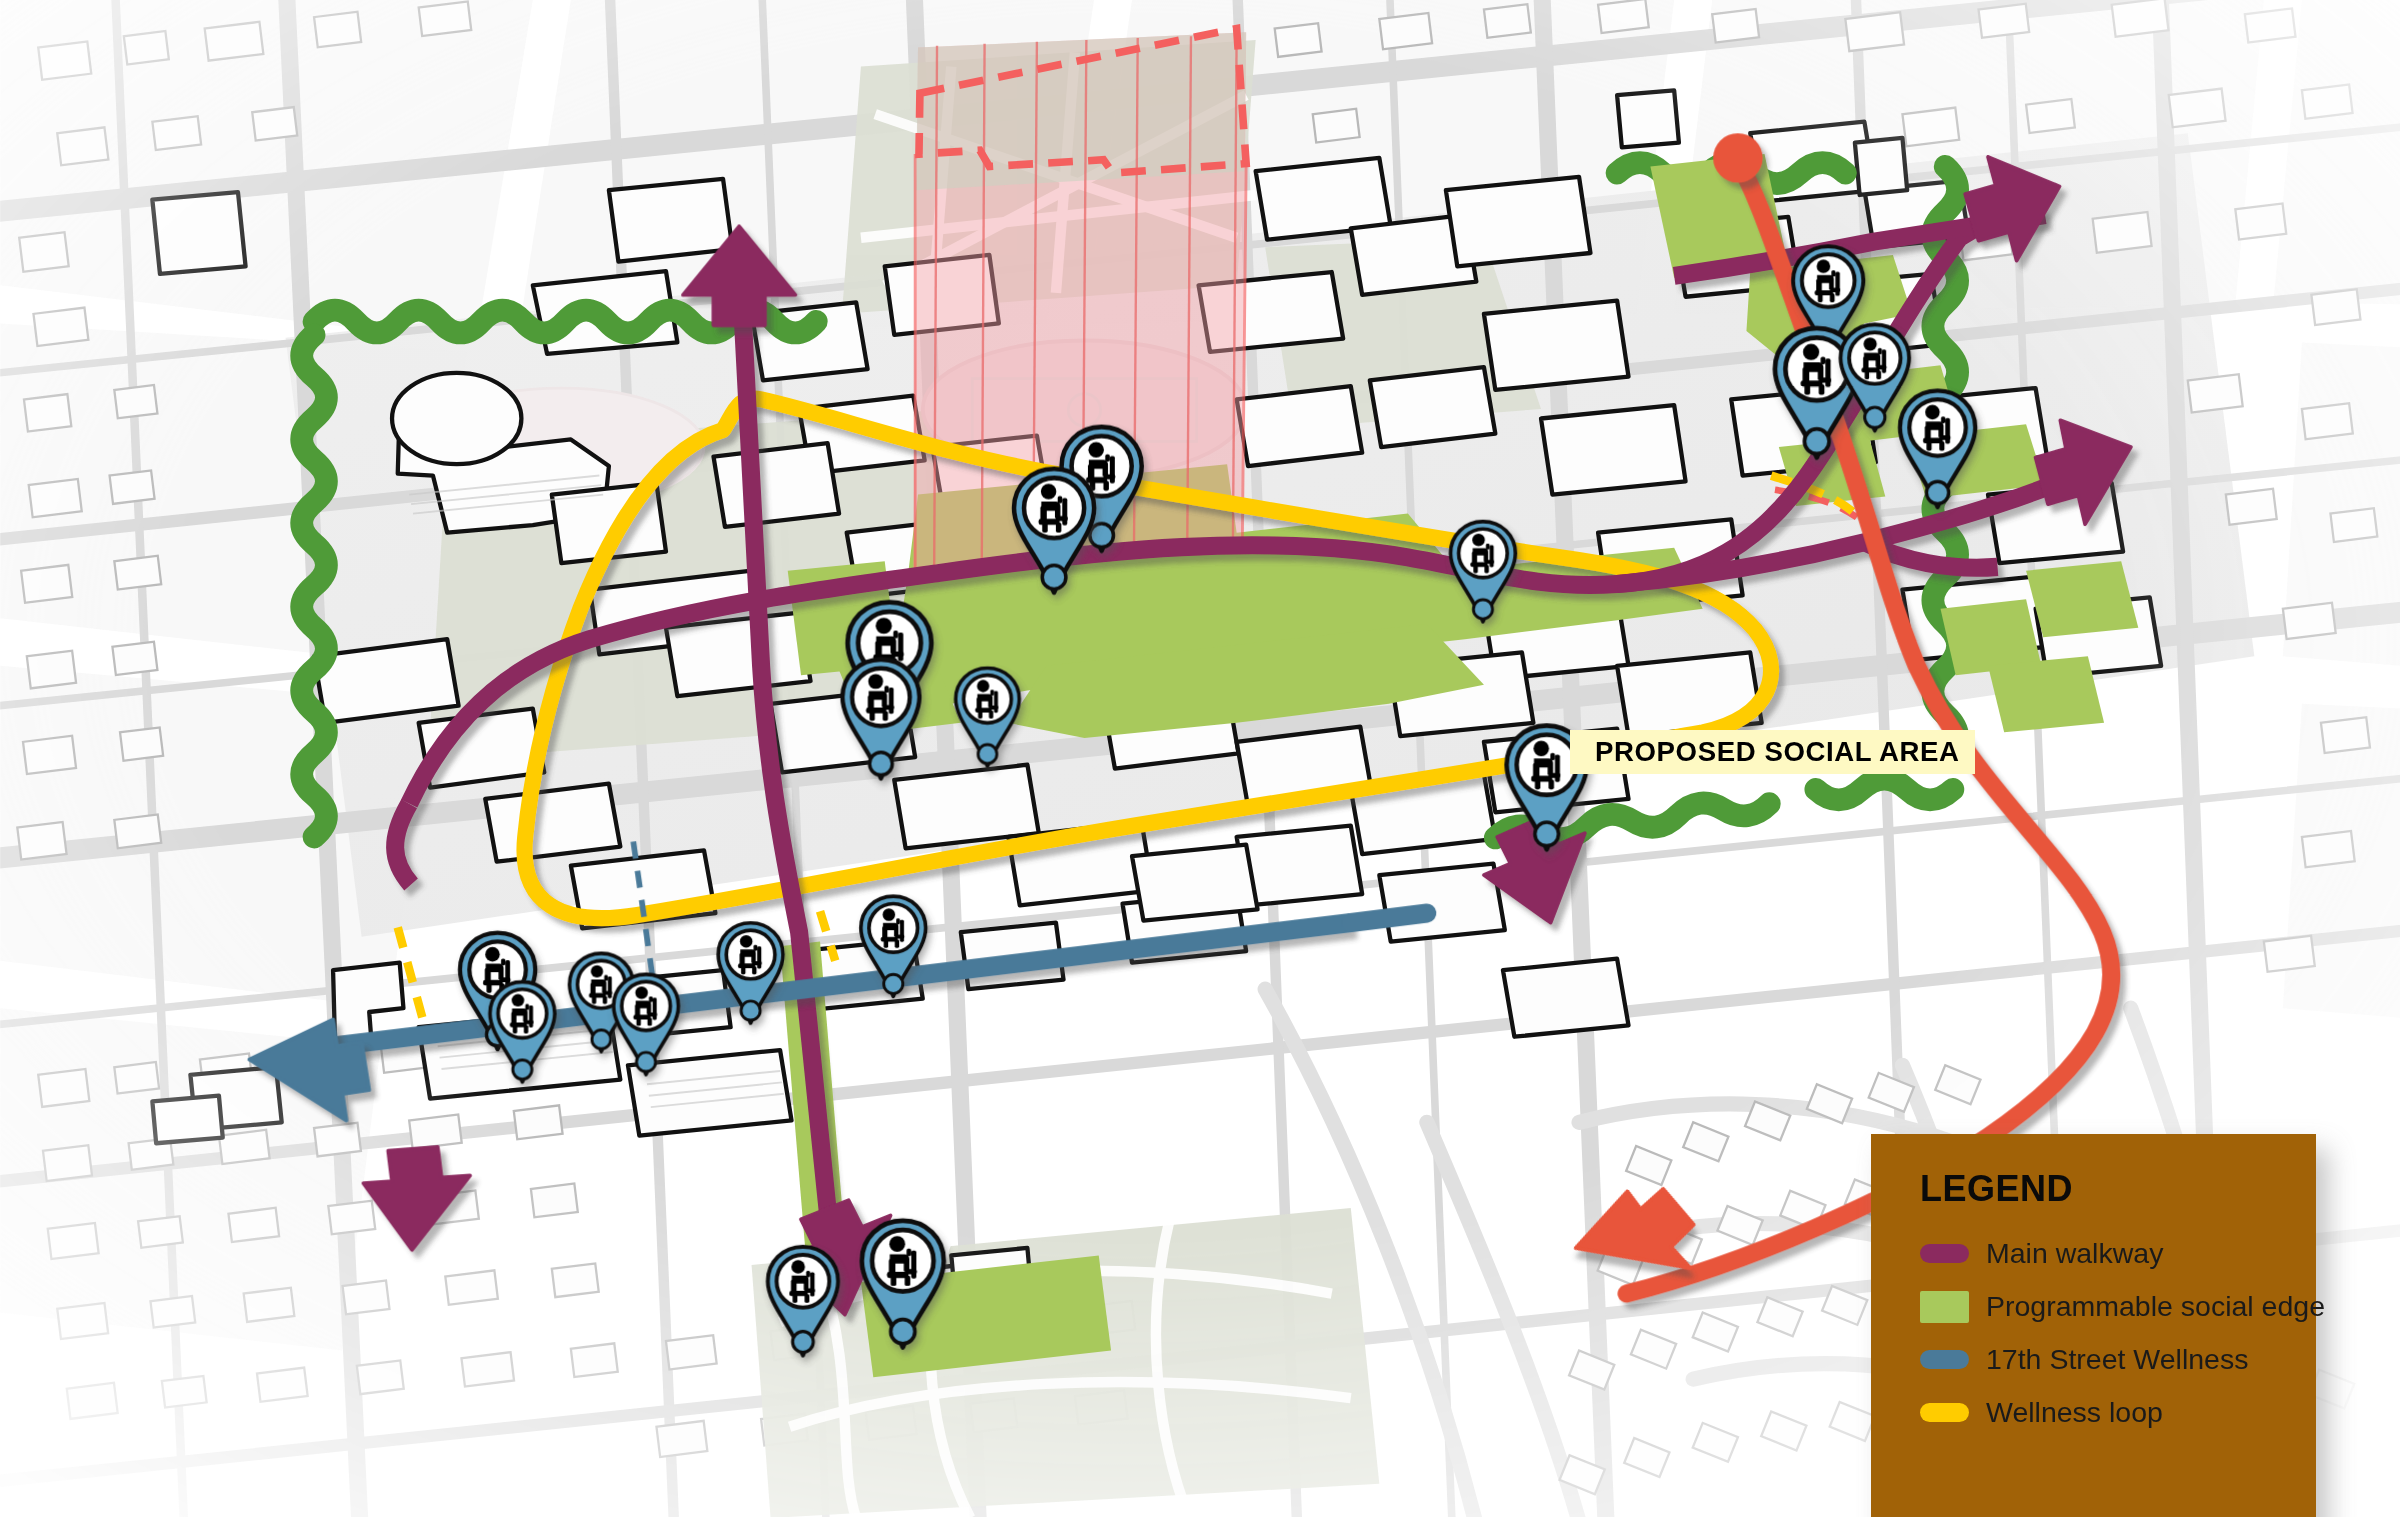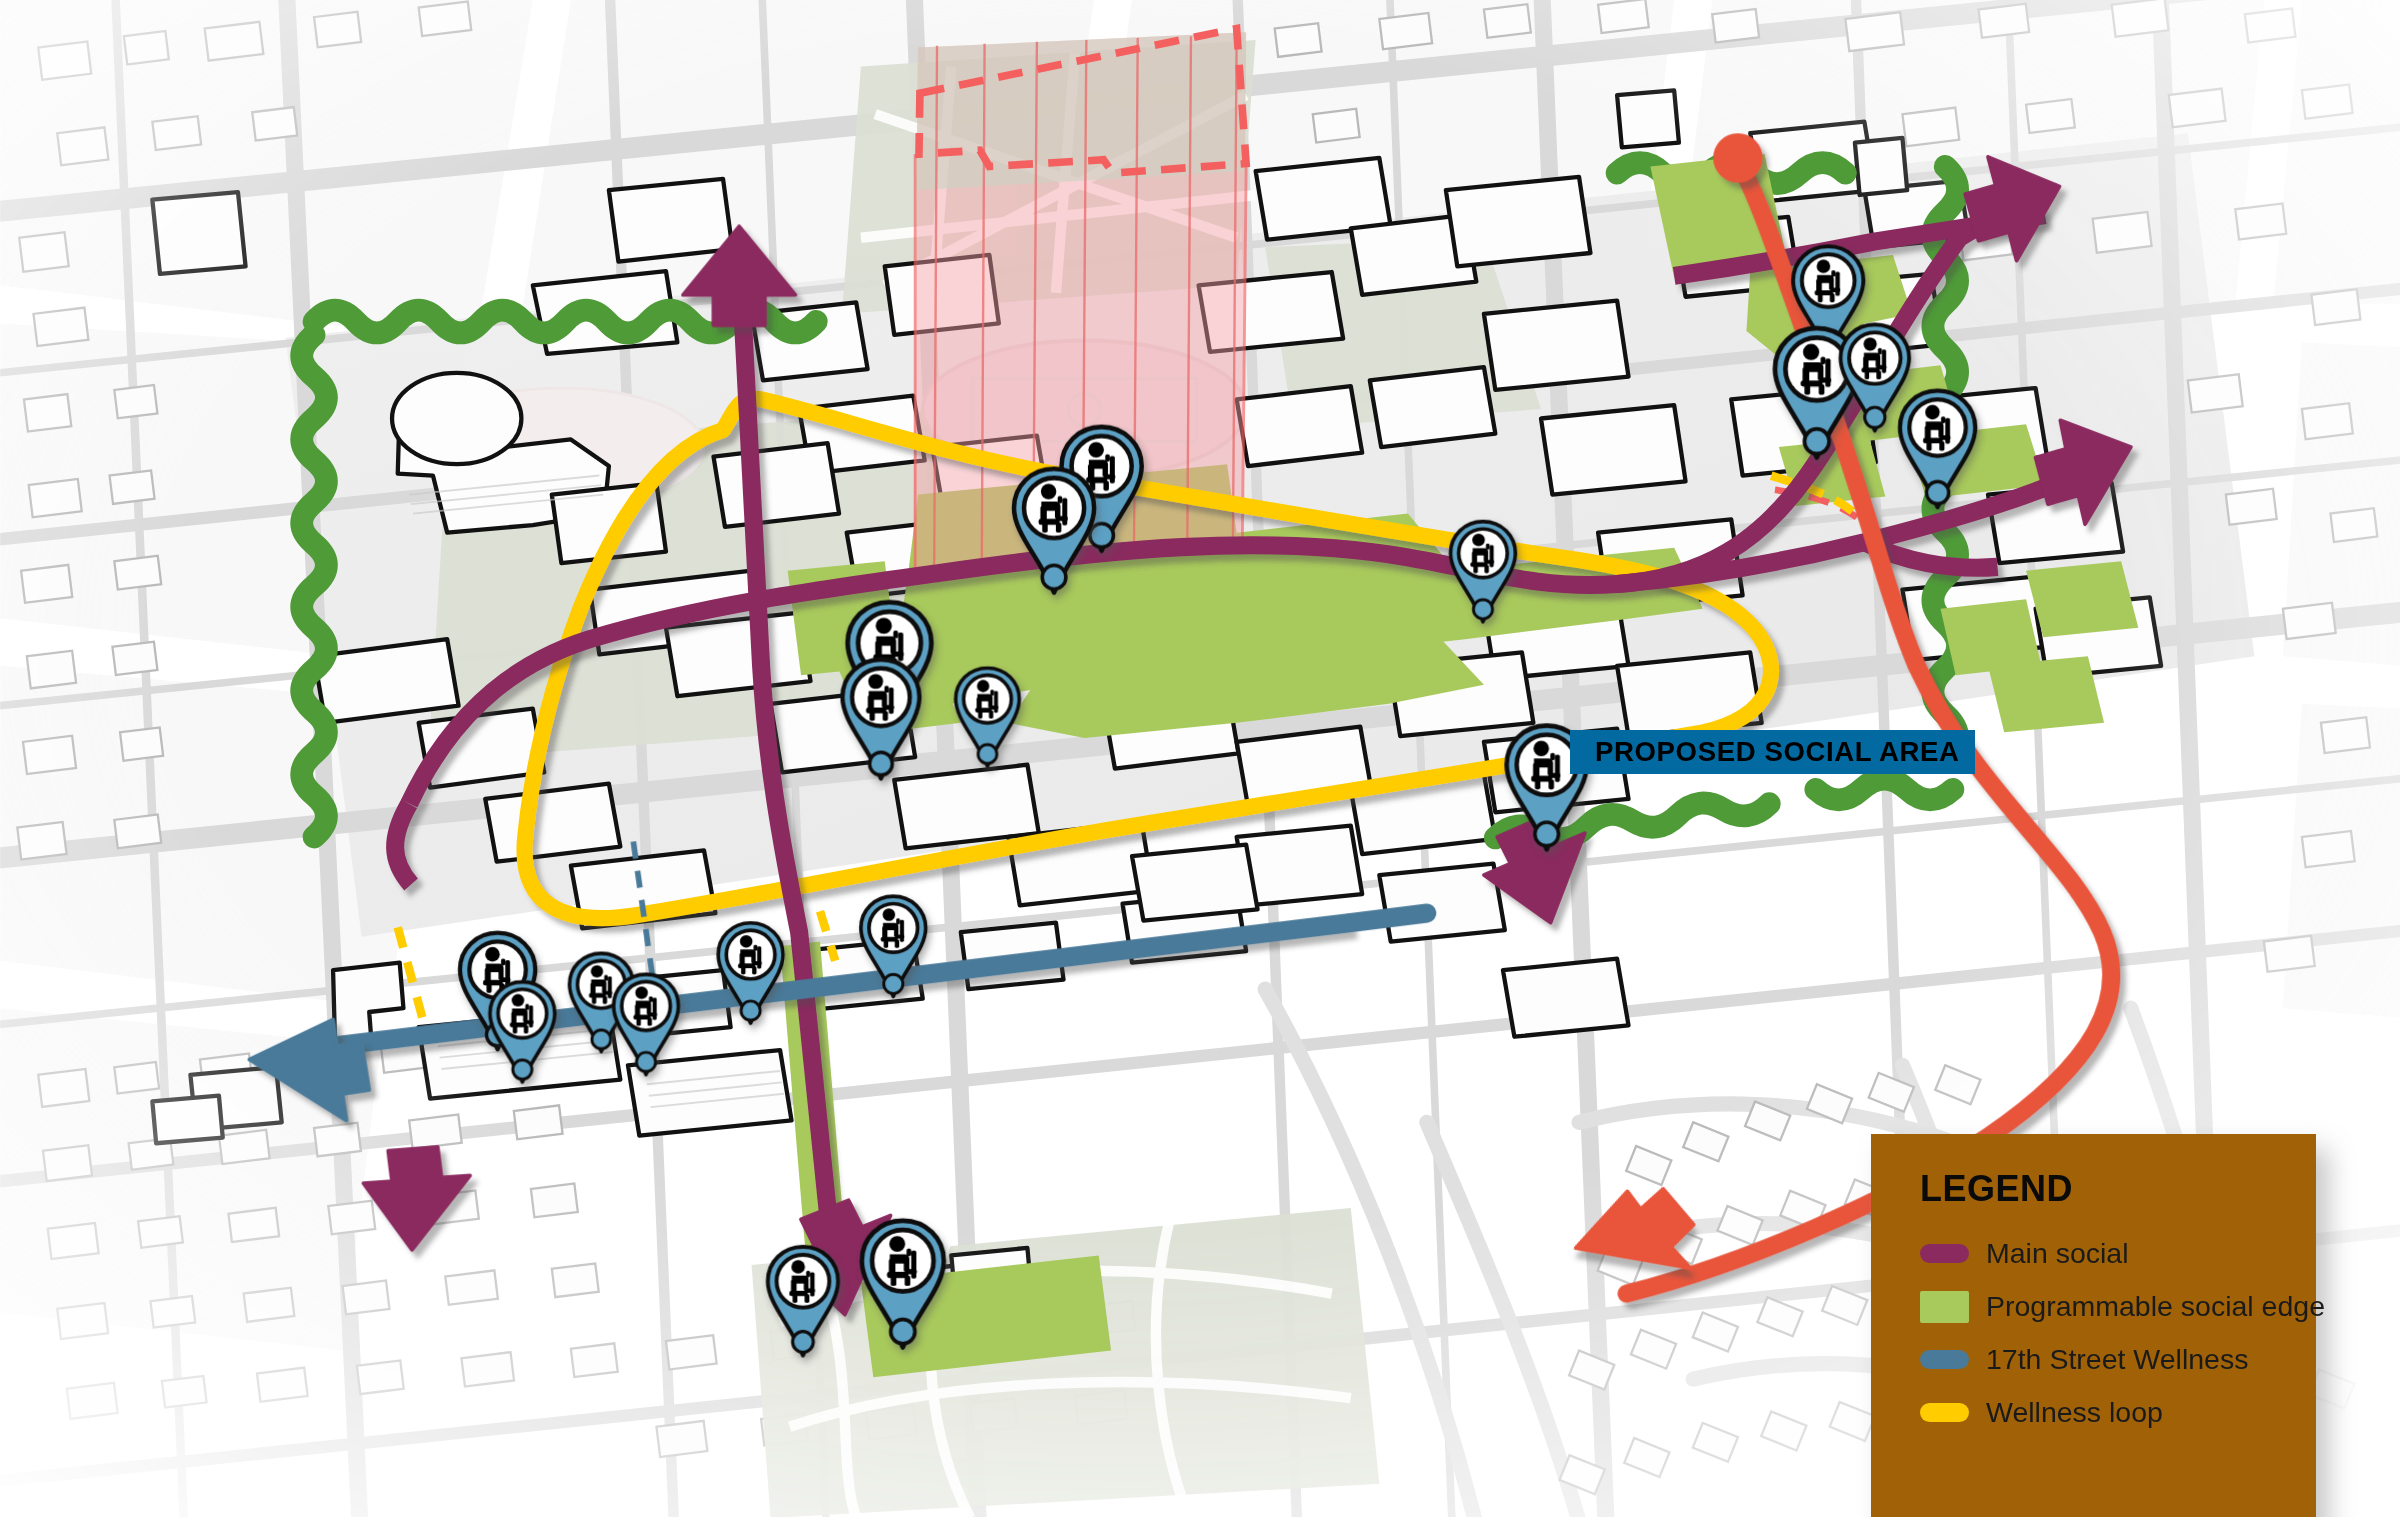--- a/index.html
+++ b/index.html
@@ -52,21 +52,21 @@
     font-size: 28.5px; color: #1a1a1a;
     white-space: nowrap;
     line-height: 1;
   }
 
   
   .callout {
     position: absolute;
     left: 1570px; top: 730px;
     height: 44px;
-    background: #0369a1;
+    background: #fef9c3;
     display: flex; align-items: center;
     padding: 0 15px 0 25px;
     box-sizing: border-box;
   }
   .callout-text {
     font-family: "Liberation Sans", sans-serif;
     font-size: 27.6px; font-weight: bold;
     letter-spacing: 0.6px;
     color: #000000;
     white-space: nowrap;
@@ -571,21 +571,21 @@
   <span class="callout-text">PROPOSED SOCIAL AREA</span>
 </div>
 
 <div class="legend-panel">
   <div class="legend-title">LEGEND</div>
 
   <div class="legend-row">
     <span class="legend-swatch">
       <span class="sw-bar" style="background:#8B2A5F"></span>
     </span>
-    <span class="legend-label">Main social</span>
+    <span class="legend-label">Main walkway</span>
   </div>
 
   <div class="legend-row">
     <span class="legend-swatch">
       <span class="sw-rect" style="background:#A8C95C"></span>
     </span>
     <span class="legend-label">Programmable social edge</span>
   </div>
 
 

